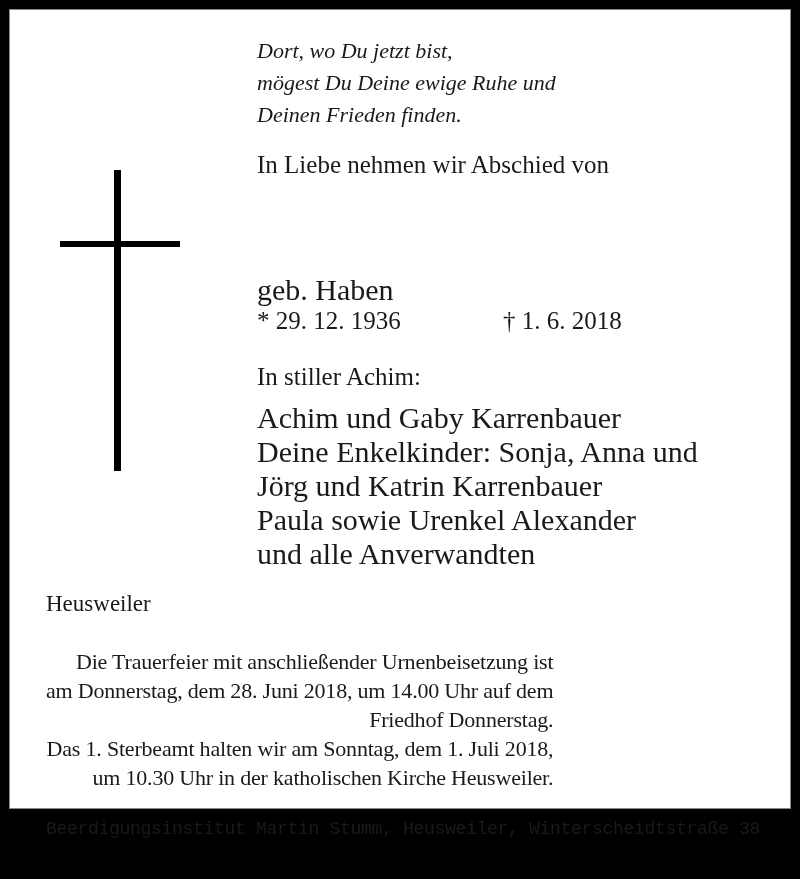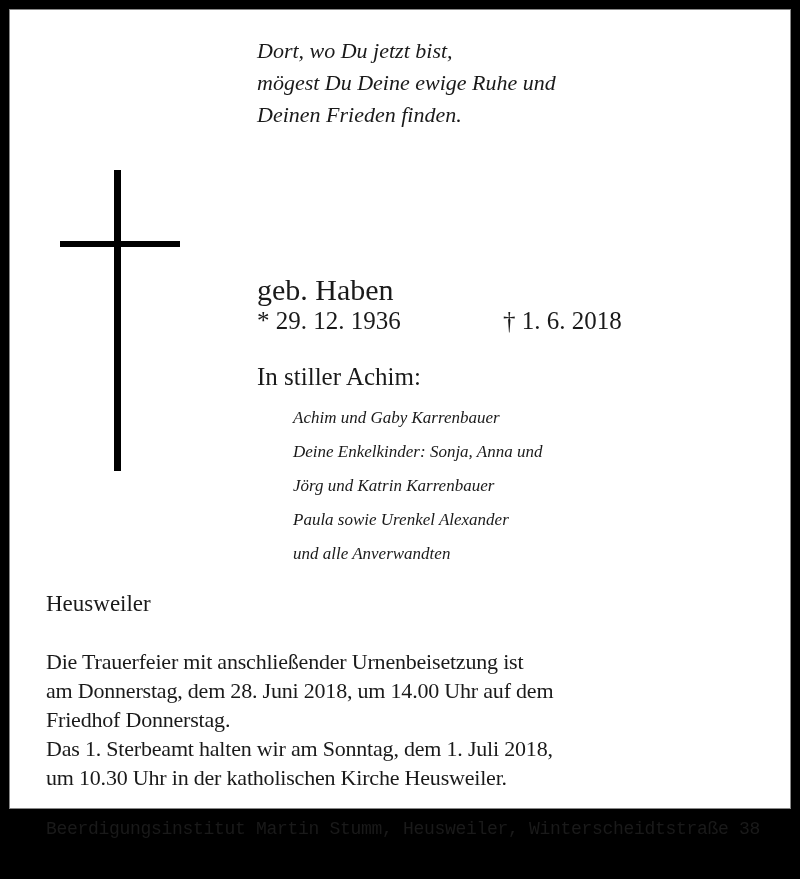--- a/index.html
+++ b/index.html
@@ -57,33 +57,34 @@
     .dates .born { position: absolute; left: 0; white-space: nowrap; }
     .dates .died { position: absolute; left: 246px; white-space: nowrap; }
     .mourn-label {
       left: 248px; top: 352px;
       font-family: "Liberation Serif", serif;
       font-size: 25px; line-height: 32px;
     }
     .mourners {
       left: 248px; top: 392px;
       font-family: "Liberation Serif", serif;
-      font-style: italic; font-size: 17px; line-height: 34px; margin-left: 36px;
+      font-size: 30px; line-height: 34px;
     }
     .mourners div { white-space: nowrap; }
     .town {
       left: 37px; top: 580px;
       font-family: "Liberation Serif", serif;
       font-size: 23px; line-height: 30px;
     }
     .details {
       left: 37px; top: 638px;
       font-family: "Liberation Serif", serif;
       font-size: 22px; line-height: 29px;
       letter-spacing: -0.2px;
+      text-align: right;
     }
     .details div { white-space: nowrap; }
     .funeral-home {
       left: 37px; top: 808px;
       font-family: Liberation Mono, monospace;
       font-size: 18px; line-height: 24px;
       letter-spacing: -0.3px;
     }
   </style>
 </head>
@@ -95,20 +96,21 @@
     <div class="cross-v"></div>
     <div class="cross-h"></div>
   </div>
 
   <div class="abs verse">
     <div>Dort, wo Du jetzt bist,</div>
     <div>mögest Du Deine ewige Ruhe und</div>
     <div>Deinen Frieden finden.</div>
   </div>
 
+  <div class="abs intro">In Liebe nehmen wir Abschied von</div>
 
 
   <div class="abs maiden">geb. Haben</div>
 
   <div class="abs dates">
     <span class="born">* 29. 12. 1936</span>
     <span class="died">† 1. 6. 2018</span>
   </div>
 
   <div class="abs mourn-label">In stiller Achim:</div>

